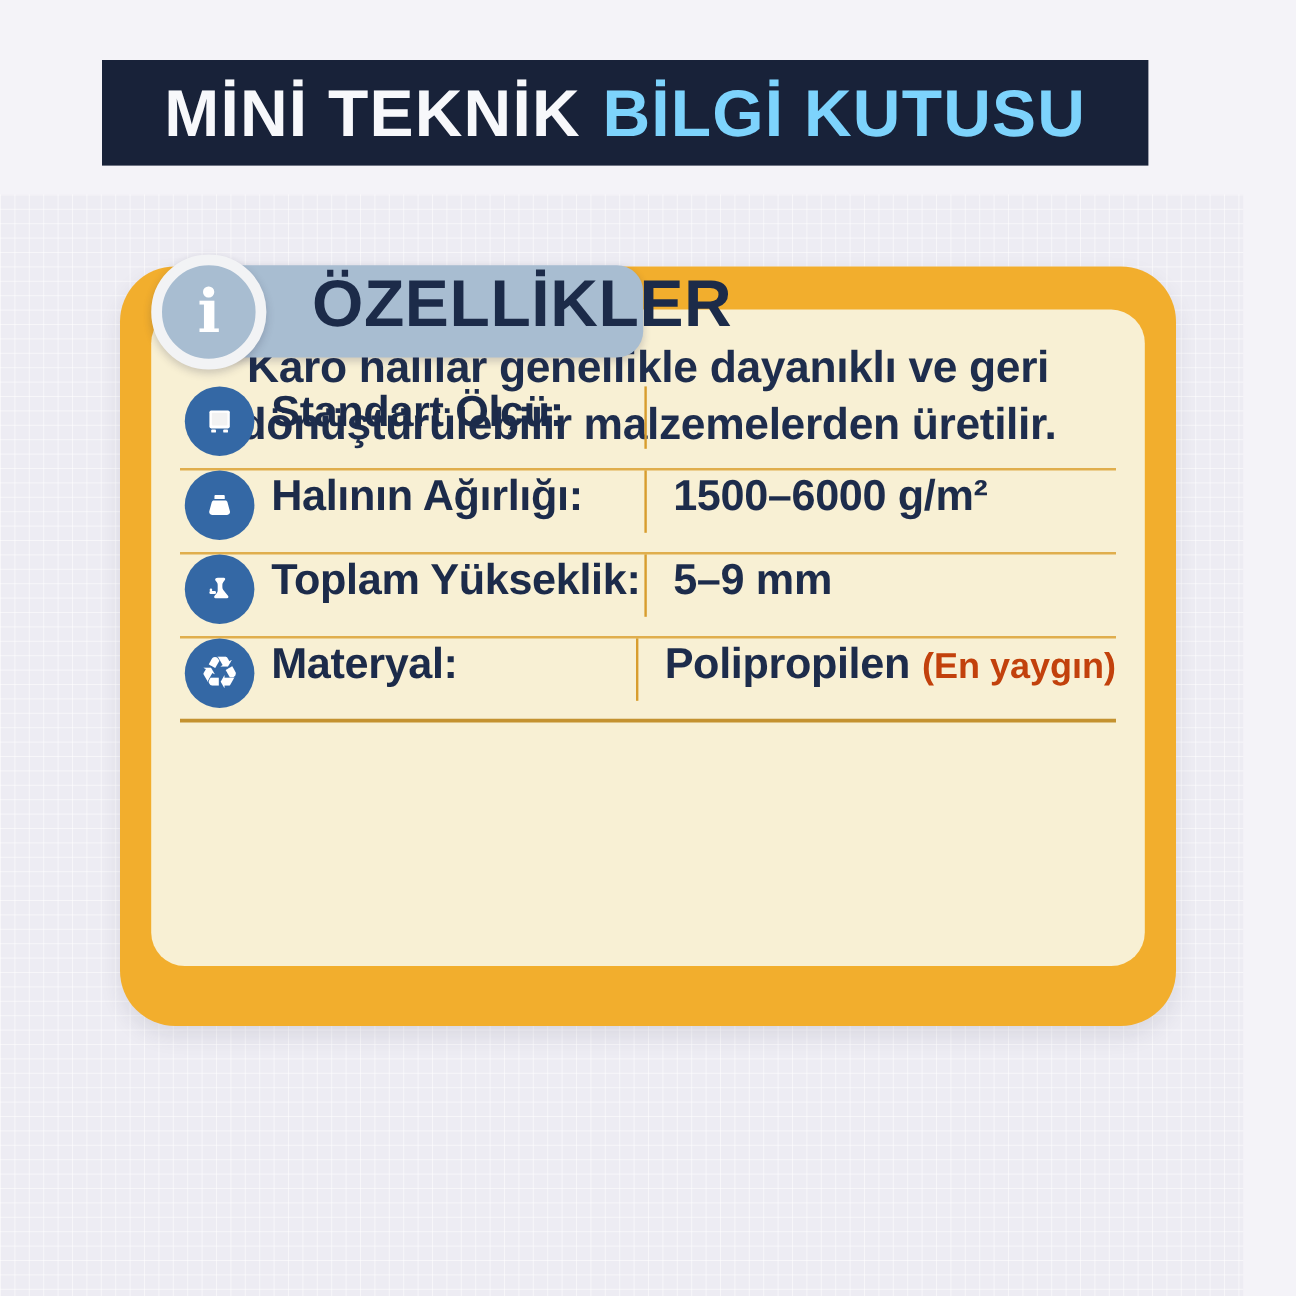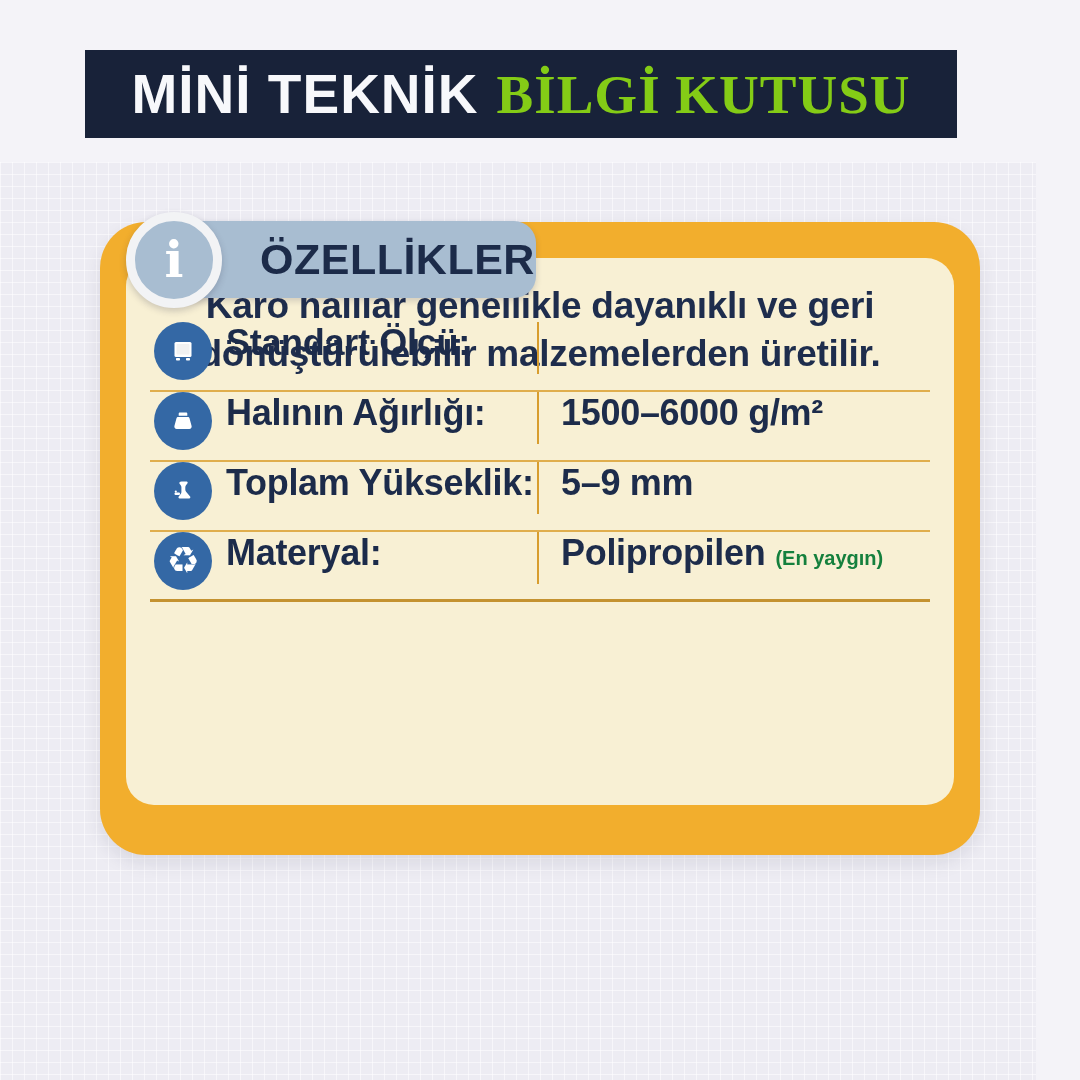--- a/index.html
+++ b/index.html
@@ -31,21 +31,21 @@
     width: 872px; height: 88px;
     background: #182239;
     display: flex; align-items: center; justify-content: center;
     gap: 18px;
     font-weight: 800;
     font-size: 55px;
     letter-spacing: 1px;
     white-space: nowrap;
   }
   .header-bar .t-white { color: #f7f8fb; }
-  .header-bar .t-yellow { color: #84cc16; font-family: Liberation Serif, serif; }
+  .header-bar .t-yellow { color: #7dd3fc; }
 
   
   .card {
     position: absolute;
     left: 100px; top: 222px;
     width: 880px; height: 633px;
     background: #f2ae2d;
     border-radius: 46px;
     box-shadow: 0 8px 18px rgba(40,40,70,0.10);
   }
@@ -57,24 +57,24 @@
     overflow: hidden;
   }
 
   
   .tab {
     position: absolute;
     left: 46px; top: -1px;
     width: 390px; height: 77px;
     background: #a8bdd1;
     border-radius: 22px;
-    display: flex; align-items: center;
+    display: flex; align-items: flex-start;
     padding-left: 114px;
     font-weight: 800;
-    font-size: 43px;
+    font-size: 55px;
     letter-spacing: 0.5px;
     color: #1c2b49;
     box-shadow: 0 3px 6px rgba(40,40,70,0.18);
   }
   .info-circle {
     position: absolute;
     left: 26px; top: -10px;
     width: 96px; height: 96px;
     border-radius: 50%;
     background: #a8bdd1;
@@ -134,22 +134,22 @@
     white-space: nowrap;
   }
   .value {
     font-weight: 600;
     font-size: 36px;
     color: #1d2c4b;
     letter-spacing: -0.3px;
   }
   .value-note {
     font-weight: 600;
-    font-size: 20px;
-    color: #15803d;
+    font-size: 30px;
+    color: #c2410c;
     margin-left: 10px;
   }
 
   
   .footer-note {
     margin: 24px auto 0;
     width: 800px;
     text-align: center;
     font-weight: 700;
     font-size: 37px;

